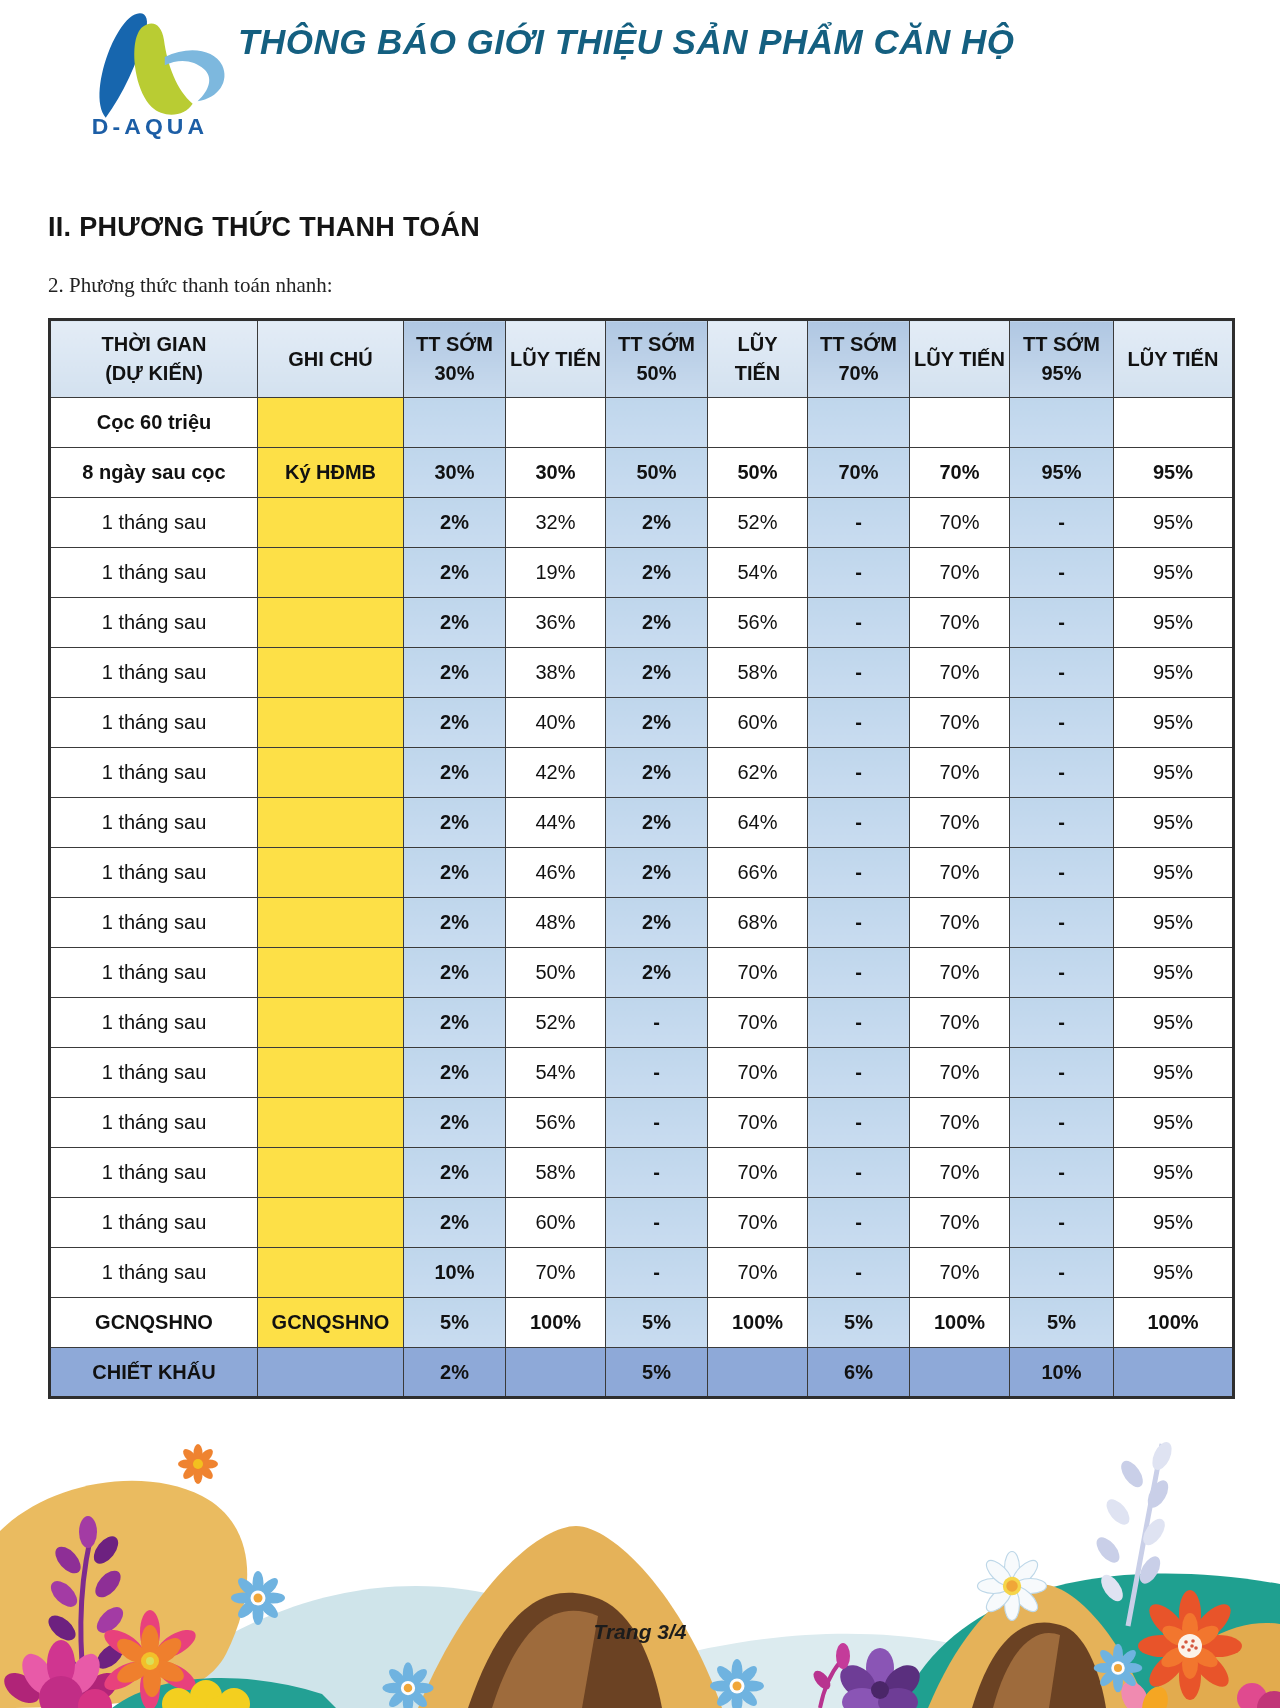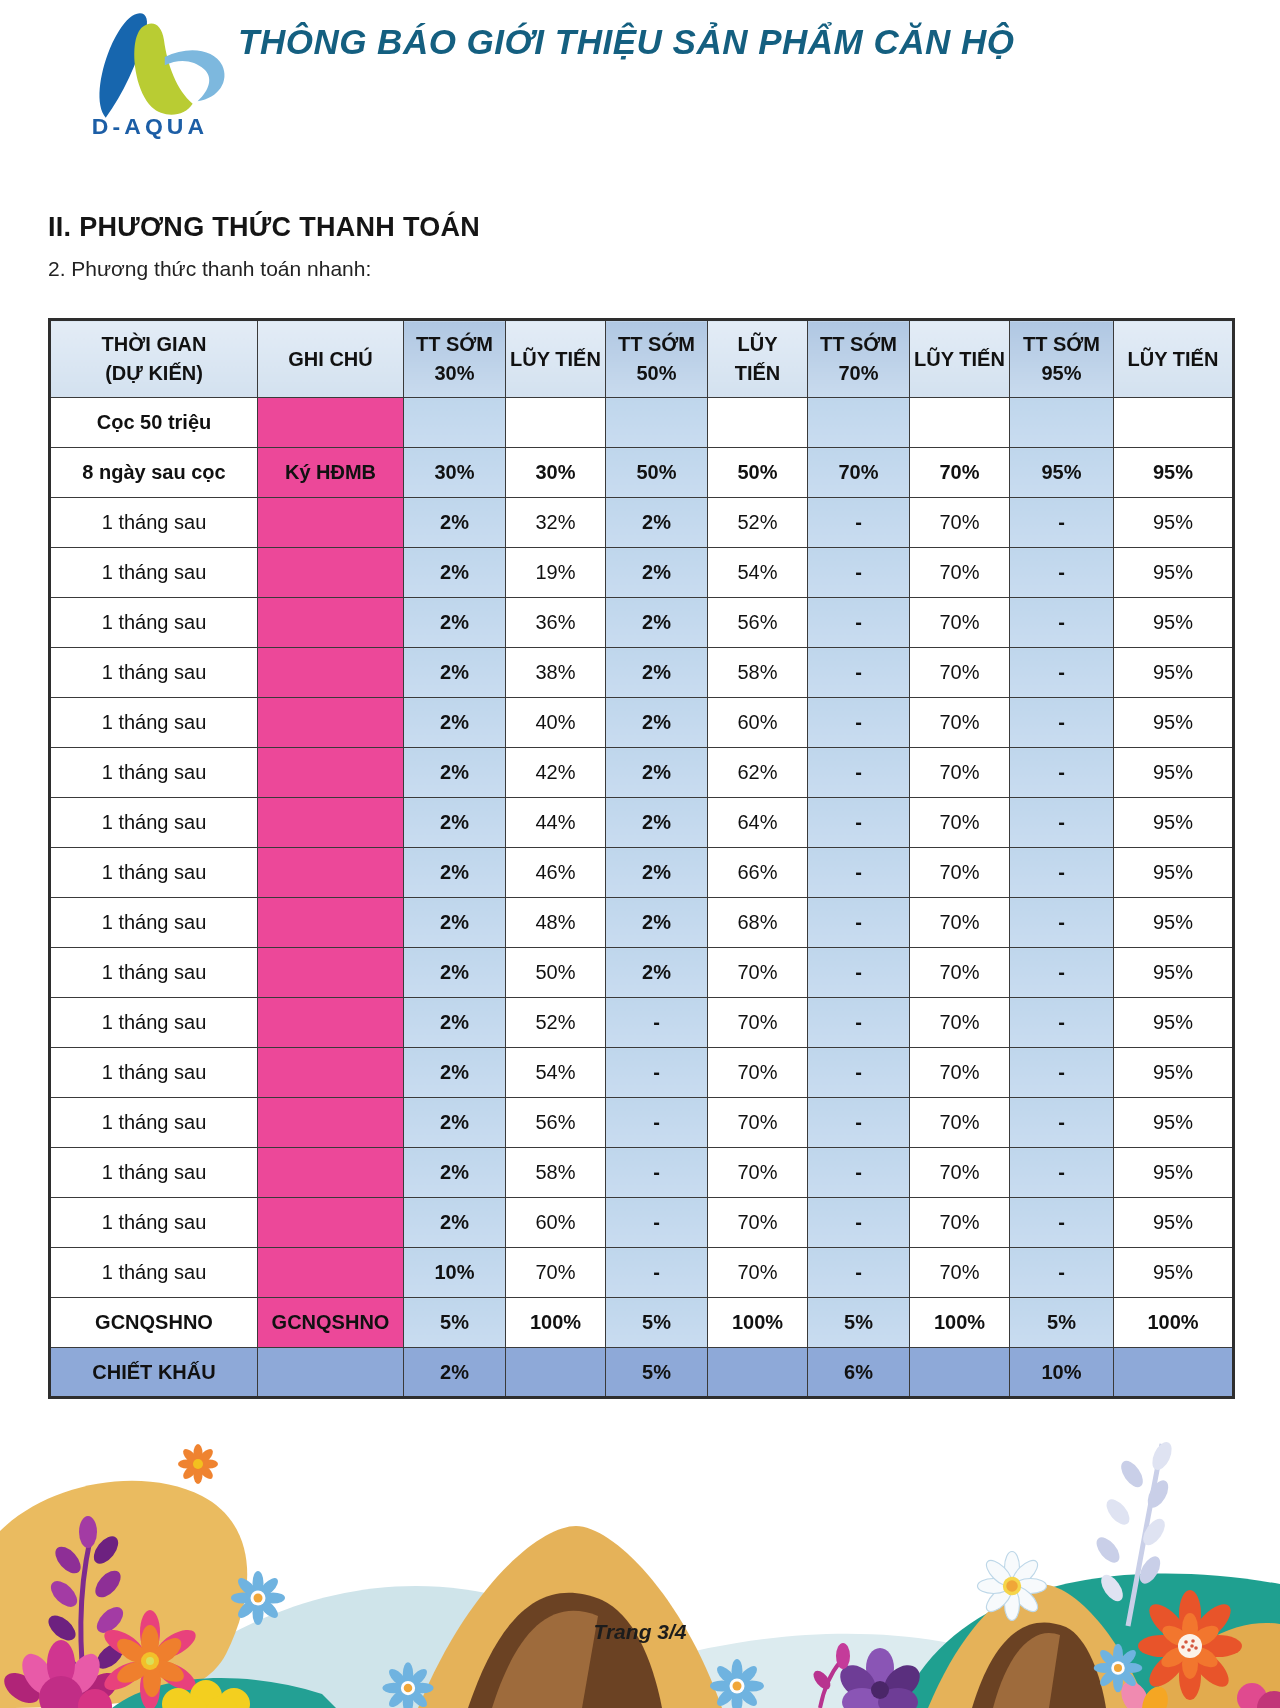--- a/index.html
+++ b/index.html
@@ -16,41 +16,41 @@
   .title-line1 {
     font-size:35px; font-weight:700; font-style:italic; color:#145f80;
     letter-spacing:.5px; white-space:nowrap;
   }
   .title-line2 {
     margin-top:10px; font-size:30px; font-weight:700; font-style:italic;
     color:#246f8f; letter-spacing:1px;
   }
   
   .section-heading { position:absolute; left:48px; top:212px; font-size:27px; font-weight:700; color:#151515; letter-spacing:.3px; }
-  .section-sub { position:absolute; left:48px; top:257px; font-size:21px; color:#222; }
+  .section-sub { position:absolute; left:48px; top:273px; font-size:21px; color:#222;font-family:Liberation Serif, serif; }
   
   table.pay {
     position:absolute; left:48px; top:318px; width:1184px;
     border-collapse:collapse; table-layout:fixed;
     border:3px solid #2e2e2e;
     font-size:20px;
   }
   table.pay th, table.pay td {
     border:1.5px solid #3a3a3a; text-align:center; vertical-align:middle;
     padding:0 2px; overflow:hidden;
   }
   table.pay thead tr { height:78px; }
   table.pay tbody tr { height:50px; }
   table.pay tbody tr.discount-row { height:50px; }
   th.h-light { background:linear-gradient(#e3ecf6,#d3e1ef); font-weight:700; white-space:pre-line; line-height:1.45; }
   th.h-ttsom { background:linear-gradient(#b0c7e2,#c9dbee); font-weight:700; white-space:pre-line; line-height:1.45; }
   td.c-ttsom { background:linear-gradient(#bfd6ec,#c9dcf0); font-weight:700; }
   td.c-luy   { background:#ffffff; font-weight:400; }
   td.c-time  { background:#ffffff; font-weight:400; }
-  td.c-note  { background:#ec4899; font-weight:700; }
+  td.c-note  { background:#fde047; font-weight:700; }
   tr.bold-row td { font-weight:700; }
   tr.discount-row td { background:#8ea9d8 !important; font-weight:700; }
   
   .footer-art { position:absolute; left:0; bottom:0; width:1280px; height:272px; }
   .page-number {
     position:absolute; top:1620px; left:0; width:1280px; text-align:center;
     font-size:21px; font-weight:700; font-style:italic; color:#1c1c1c; z-index:5;
   }
 </style>
 </head>
@@ -100,21 +100,21 @@
         <th class="h-ttsom">TT SỚM
 70%</th>
         <th class="h-light">LŨY TIẾN</th>
         <th class="h-ttsom">TT SỚM
 95%</th>
         <th class="h-light">LŨY TIẾN</th>
       </tr>
     </thead>
     <tbody>
         <tr class="bold-row">
-      <td class="c-time">Cọc 50 triệu</td>
+      <td class="c-time">Cọc 60 triệu</td>
       <td class="c-note"></td>
       <td class="c-ttsom"></td>
       <td class="c-luy"></td>
       <td class="c-ttsom"></td>
       <td class="c-luy"></td>
       <td class="c-ttsom"></td>
       <td class="c-luy"></td>
       <td class="c-ttsom"></td>
       <td class="c-luy"></td>
     </tr>

